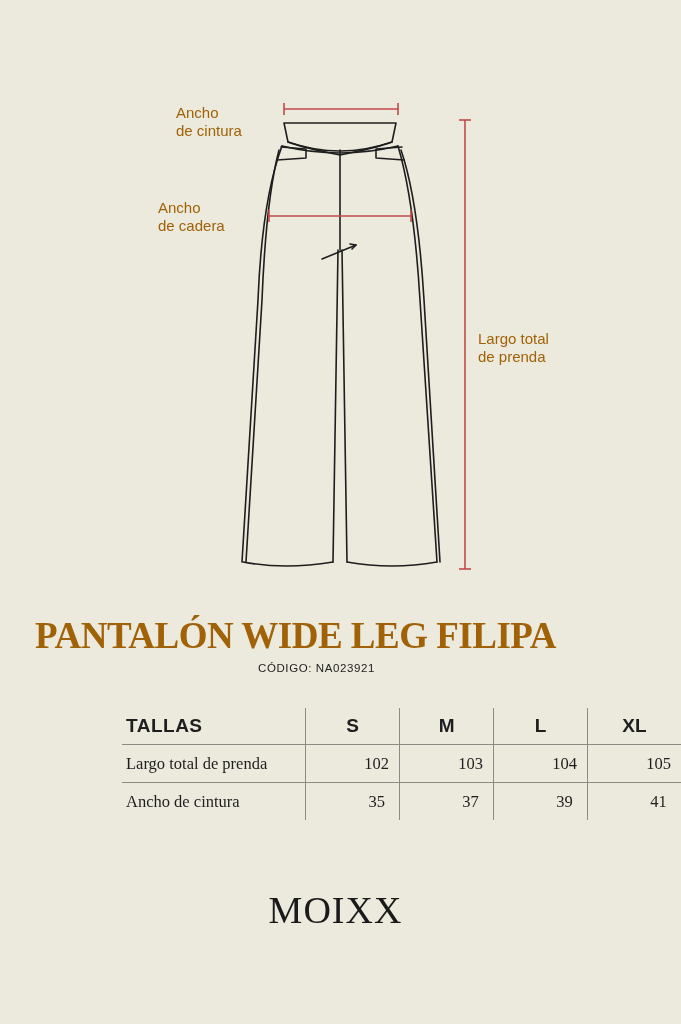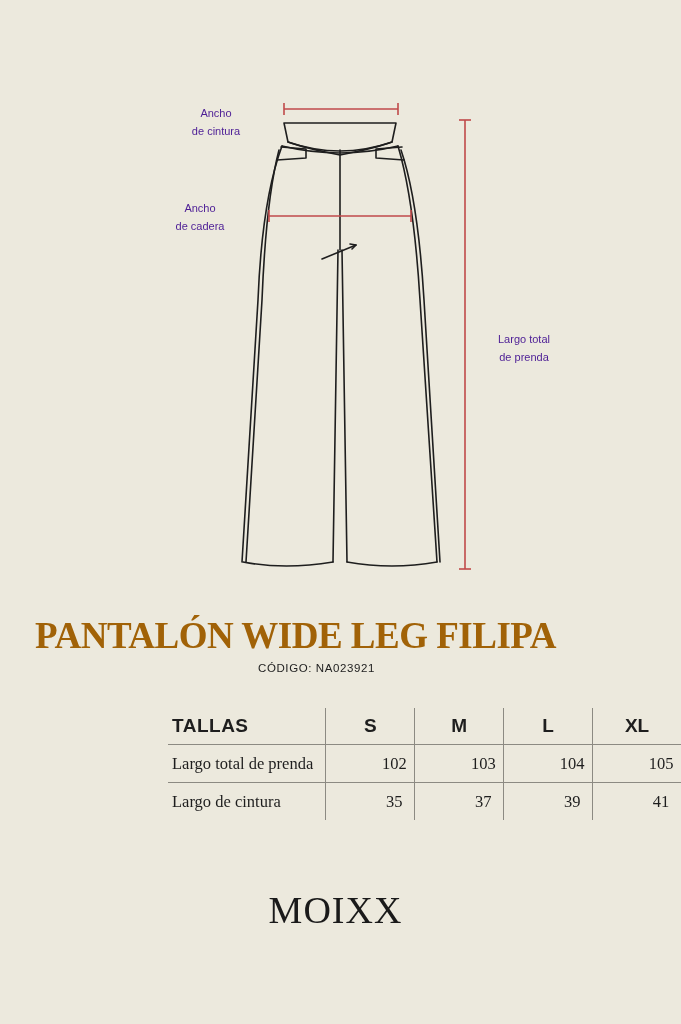--- a/index.html
+++ b/index.html
@@ -1,21 +1,21 @@
 <!DOCTYPE html>
 <html><head>
 <meta charset="utf-8">
 <style>
   html, body { margin:0; padding:0; }
   body { width:681px; height:1024px; background:#ece9dd; position:relative; overflow:hidden; color:#1c1c1c; }
   .abs { position:absolute; }
-  .label { font-family:"Liberation Sans", sans-serif; font-size:11px; line-height:18px; color:#4c1d95; text-align:center; }
+  .label { font-family:"Liberation Sans", sans-serif; font-size:15px; line-height:18px; color:#a16207; }
   .title { font-family:"Liberation Serif", serif; font-weight:bold; font-size:37px; letter-spacing:-0.5px; left:0; width:591px; text-align:center; top:614px; color:#a16207; }
   .code { font-family:"Liberation Sans", sans-serif; font-size:11.5px; letter-spacing:0.6px; left:0; width:633px; text-align:center; top:662px; color:#222; }
-  table.sizes { position:absolute; left:122px; top:708px; border-collapse:collapse; font-family:"Liberation Sans", sans-serif; color:#1e1e1e;margin-left:46px; }
+  table.sizes { position:absolute; left:122px; top:708px; border-collapse:collapse; font-family:"Liberation Sans", sans-serif; color:#1e1e1e; }
   table.sizes th, table.sizes td { padding:0; height:37px; text-align:center; }
   table.sizes th { font-weight:bold; font-size:19px; height:36px; }
   table.sizes td { font-size:16.5px;padding-left:48px; }
   table.sizes .rowlabel { text-align:left; width:220px; padding-left:4px; }
   table.sizes th.rowlabel { font-size:19px; letter-spacing:0.5px; }
   table.sizes .c { width:53px; border-left:1px solid #8c8a82; }
   table.sizes tr + tr td { border-top:1px solid #8c8a82;font-family:Liberation Serif, serif; }
   .logo { font-family:"Liberation Serif", serif; font-size:38px; letter-spacing:1px; left:0; width:671px; text-align:center; top:888px; color:#1a1a1a; }
 </style>
 </head>
@@ -87,21 +87,21 @@
     <th class="c">XL</th>
   </tr>
   <tr>
     <td class="rowlabel">Largo total de prenda</td>
     <td class="c">102</td>
     <td class="c">103</td>
     <td class="c">104</td>
     <td class="c">105</td>
   </tr>
   <tr>
-    <td class="rowlabel">Largo de cintura</td>
+    <td class="rowlabel">Ancho de cintura</td>
     <td class="c">35</td>
     <td class="c">37</td>
     <td class="c">39</td>
     <td class="c">41</td>
   </tr>
 </tbody>
   </table>
 
 <div class="abs logo">MOIXX</div>
 

